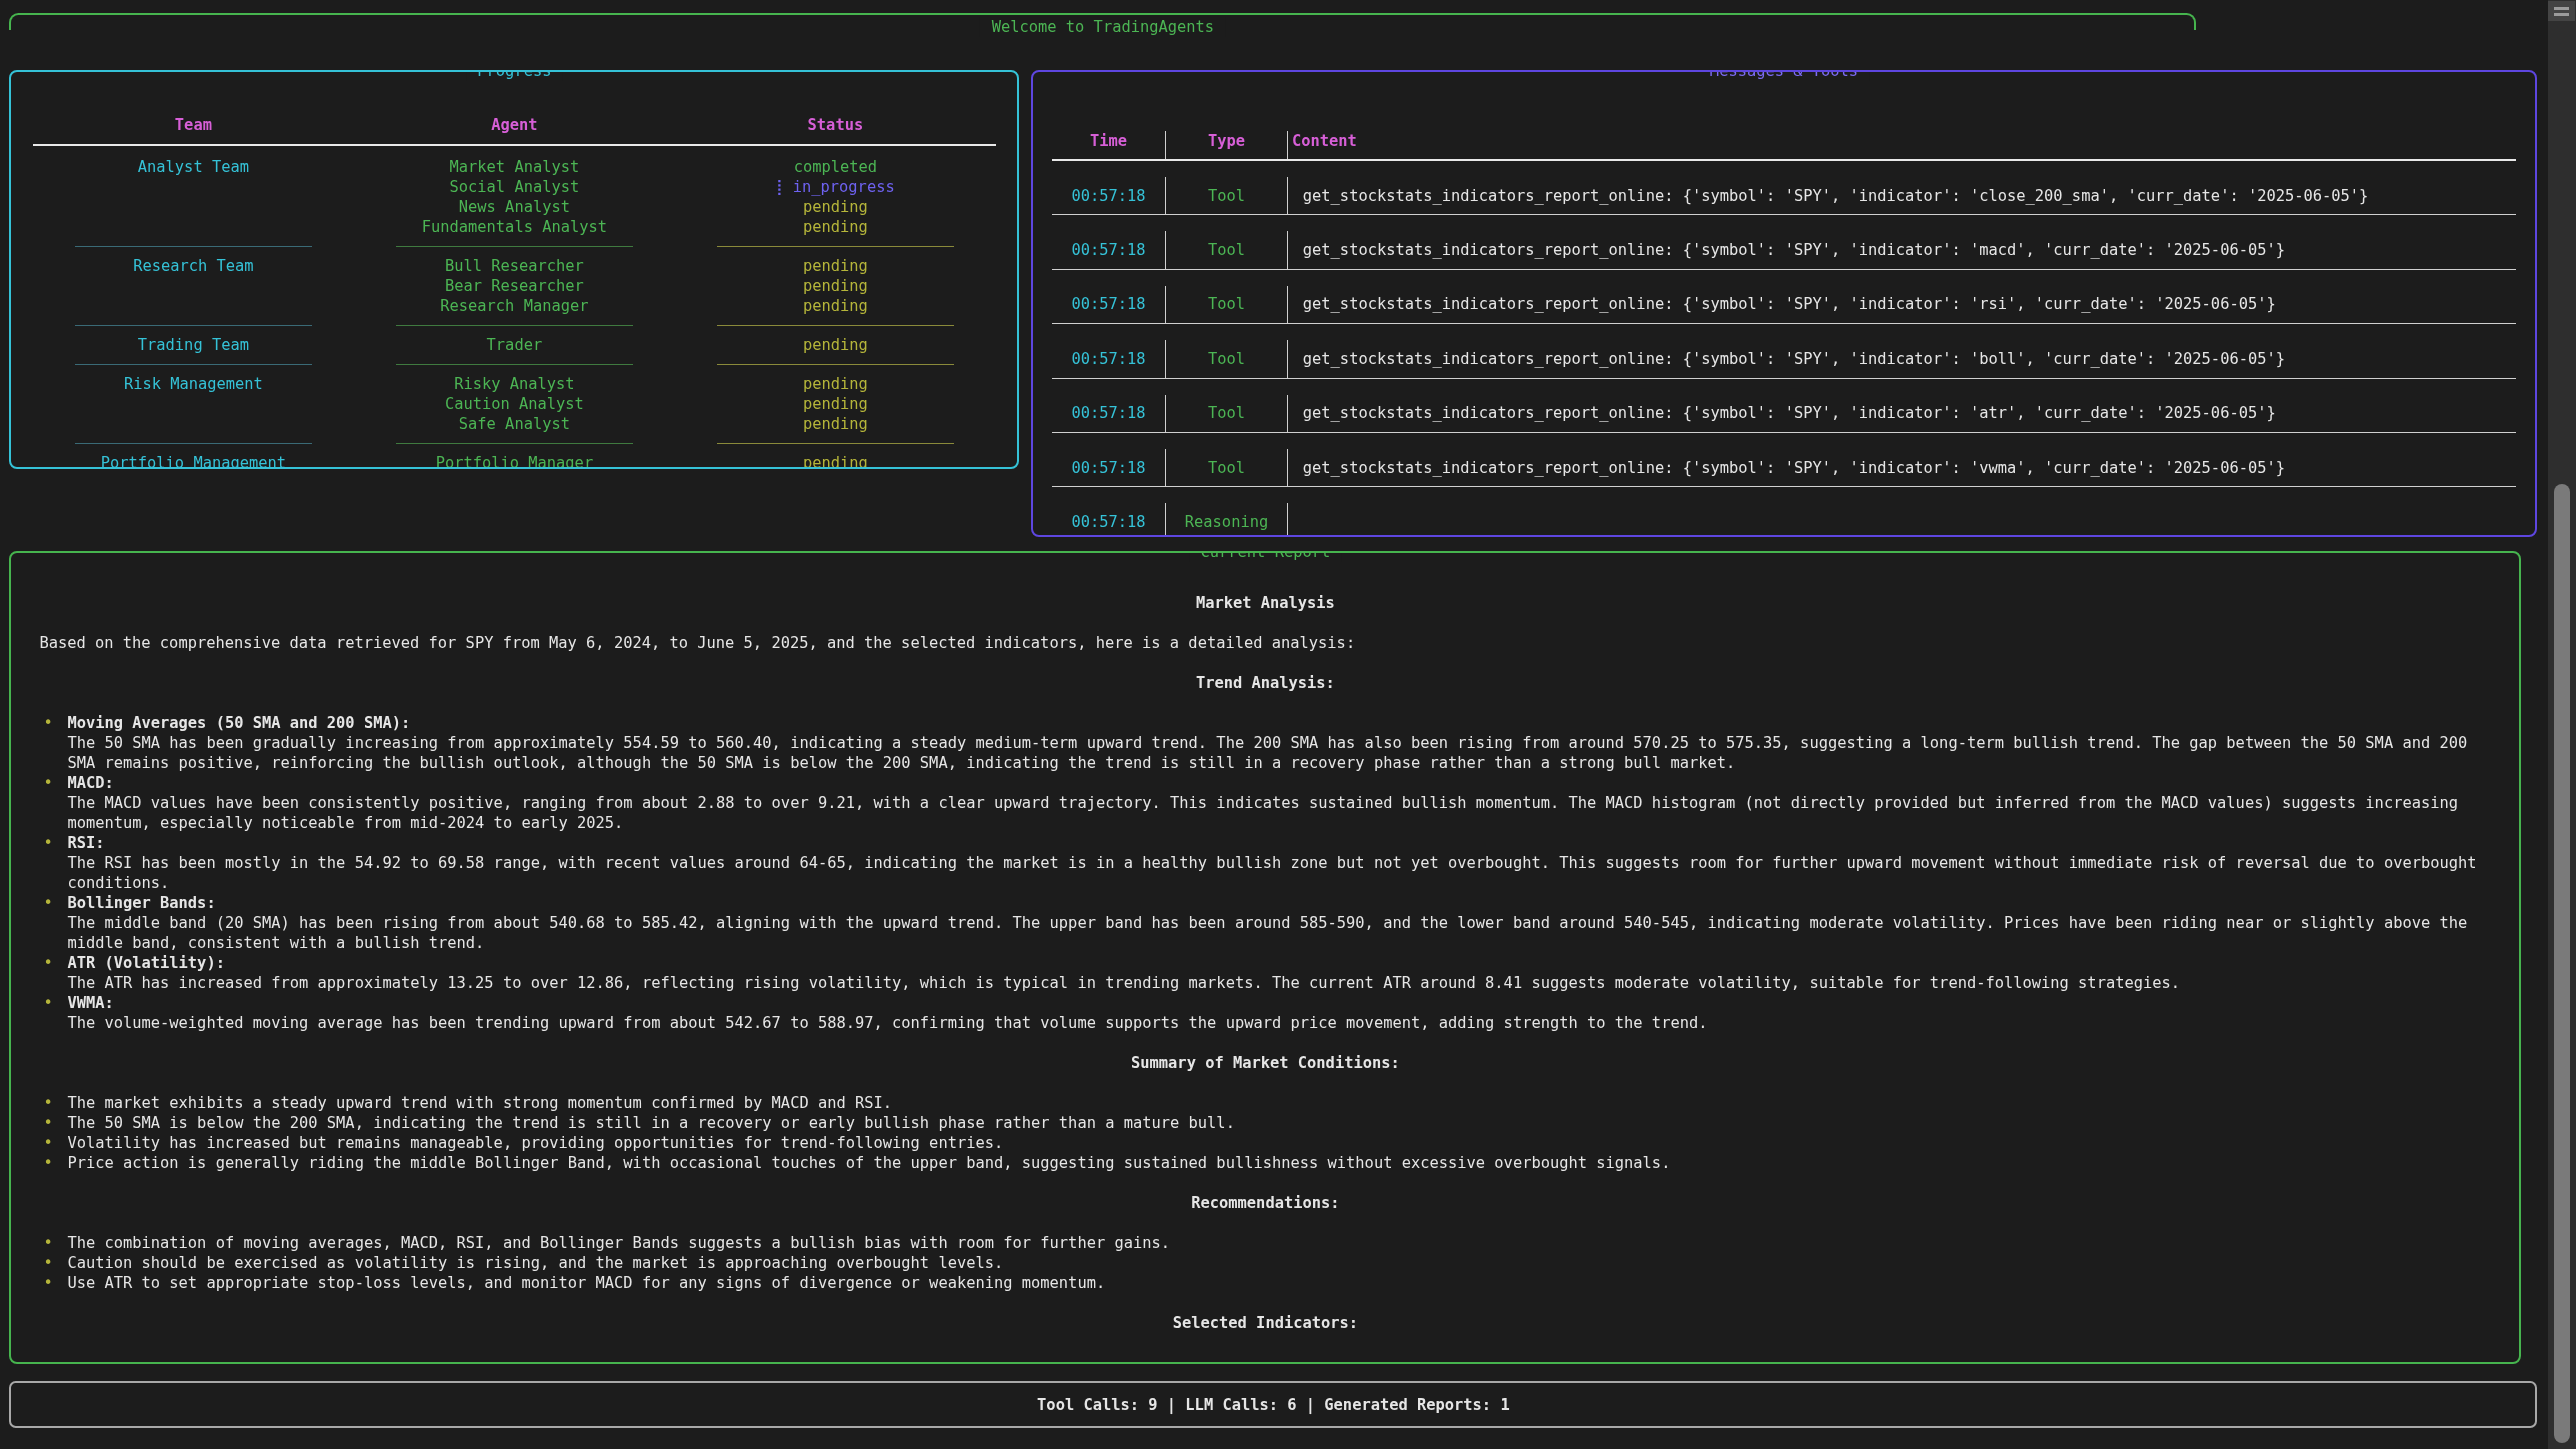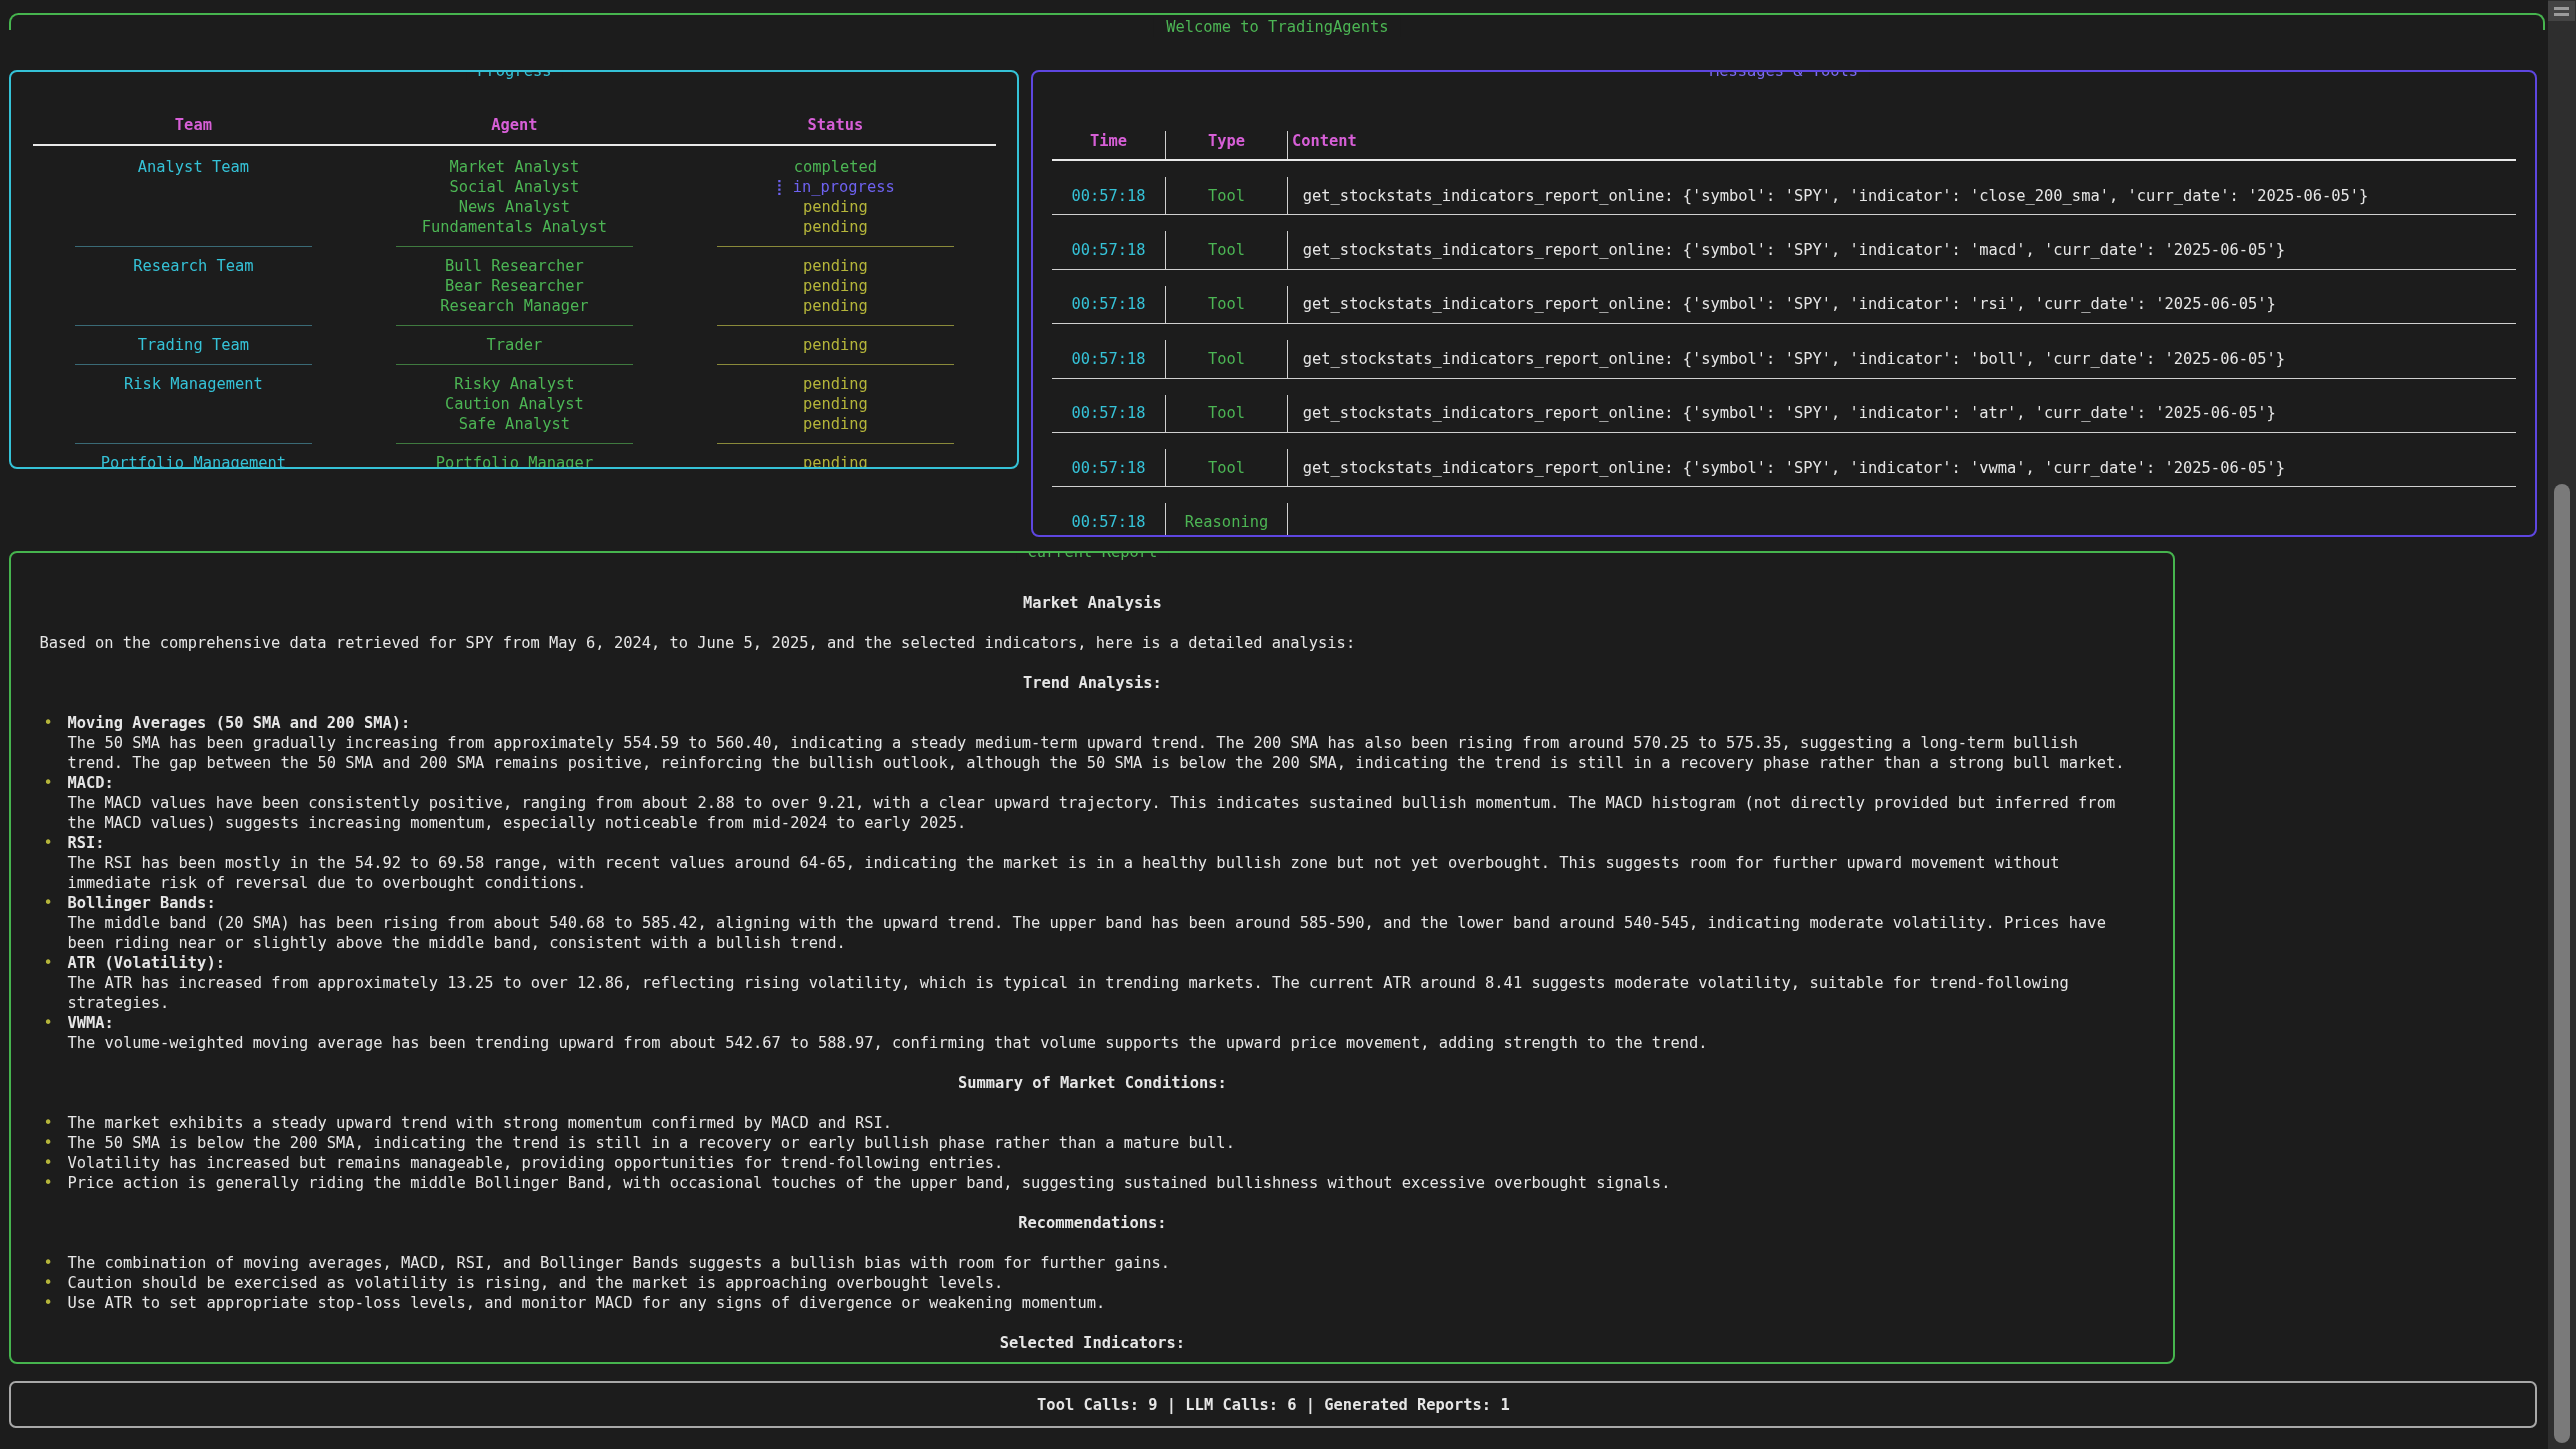--- a/index.html
+++ b/index.html
@@ -18,21 +18,21 @@
     --sep-team:#3a6a76;
     --sep-agent:#3f7a3f;
     --sep-status:#8a8a3a;
     --grey-border:#a8a8a8;
   }
   *{margin:0;padding:0;box-sizing:border-box;}
   html,body{width:2576px;height:1449px;background:var(--bg);overflow:hidden;}
   body{font-family:"DejaVu Sans Mono","Liberation Mono",monospace;font-size:15.4px;line-height:20px;color:var(--white);position:relative;}
 
   
-  .welcome-bar{position:absolute;left:9.4px;top:12.7px;width:2536px;height:17.4px;
+  .welcome-bar{position:absolute;left:9.4px;top:12.7px;width:2187px;height:17.4px;
     border-top:2px solid var(--green);border-left:2px solid var(--green);border-right:2px solid var(--green);
     border-radius:9.4px 9.4px 0 0;}
   .welcome-title{position:absolute;left:50%;top:2.7px;transform:translateX(-50%);
     background:var(--bg);padding:0 12px;color:var(--green-text);white-space:nowrap;}
 
   
   .panel{position:absolute;border:2px solid;border-radius:8px;background:var(--bg);}
   .panel-title{position:absolute;top:-11.4px;left:50%;transform:translateX(-50%);
     background:var(--bg);padding:0 10.7px;white-space:nowrap;}
 
@@ -66,21 +66,21 @@
   .mcell.c3{padding-left:14.8px;color:var(--white);border-left:1.3px solid var(--line);}
   .mhead .mcell{font-weight:bold;color:var(--magenta);padding:0 4px 8px;}
   .mhead .mcell.c3{text-align:left;}
   .mhead{display:contents;}
   .mrow{display:contents;}
   .msep{grid-column:1/-1;border-top:1.3px solid var(--line);}
   .msep.heavy{border-top:2.7px solid var(--line-heavy);}
   .mline{display:block;}
 
   
-  #report{left:9.4px;top:551px;width:2166px;height:813px;border-color:var(--green);overflow:hidden;}
+  #report{left:9.4px;top:551px;width:2512px;height:813px;border-color:var(--green);overflow:hidden;}
   #report .panel-title{color:var(--green-text);}
   .rbody{padding:20px 28px 0;}
   .rh{text-align:center;font-weight:bold;margin:20px 0;}
   .rp{margin:20px 0;}
   .bullets{margin:4px;}
   .bullet{display:grid;grid-template-columns:24px 1fr;}
   .bullet .dot{color:var(--olive);}
   .bullet .dot::before{content:"•";}
   .bullet .term{font-weight:bold;}
 

